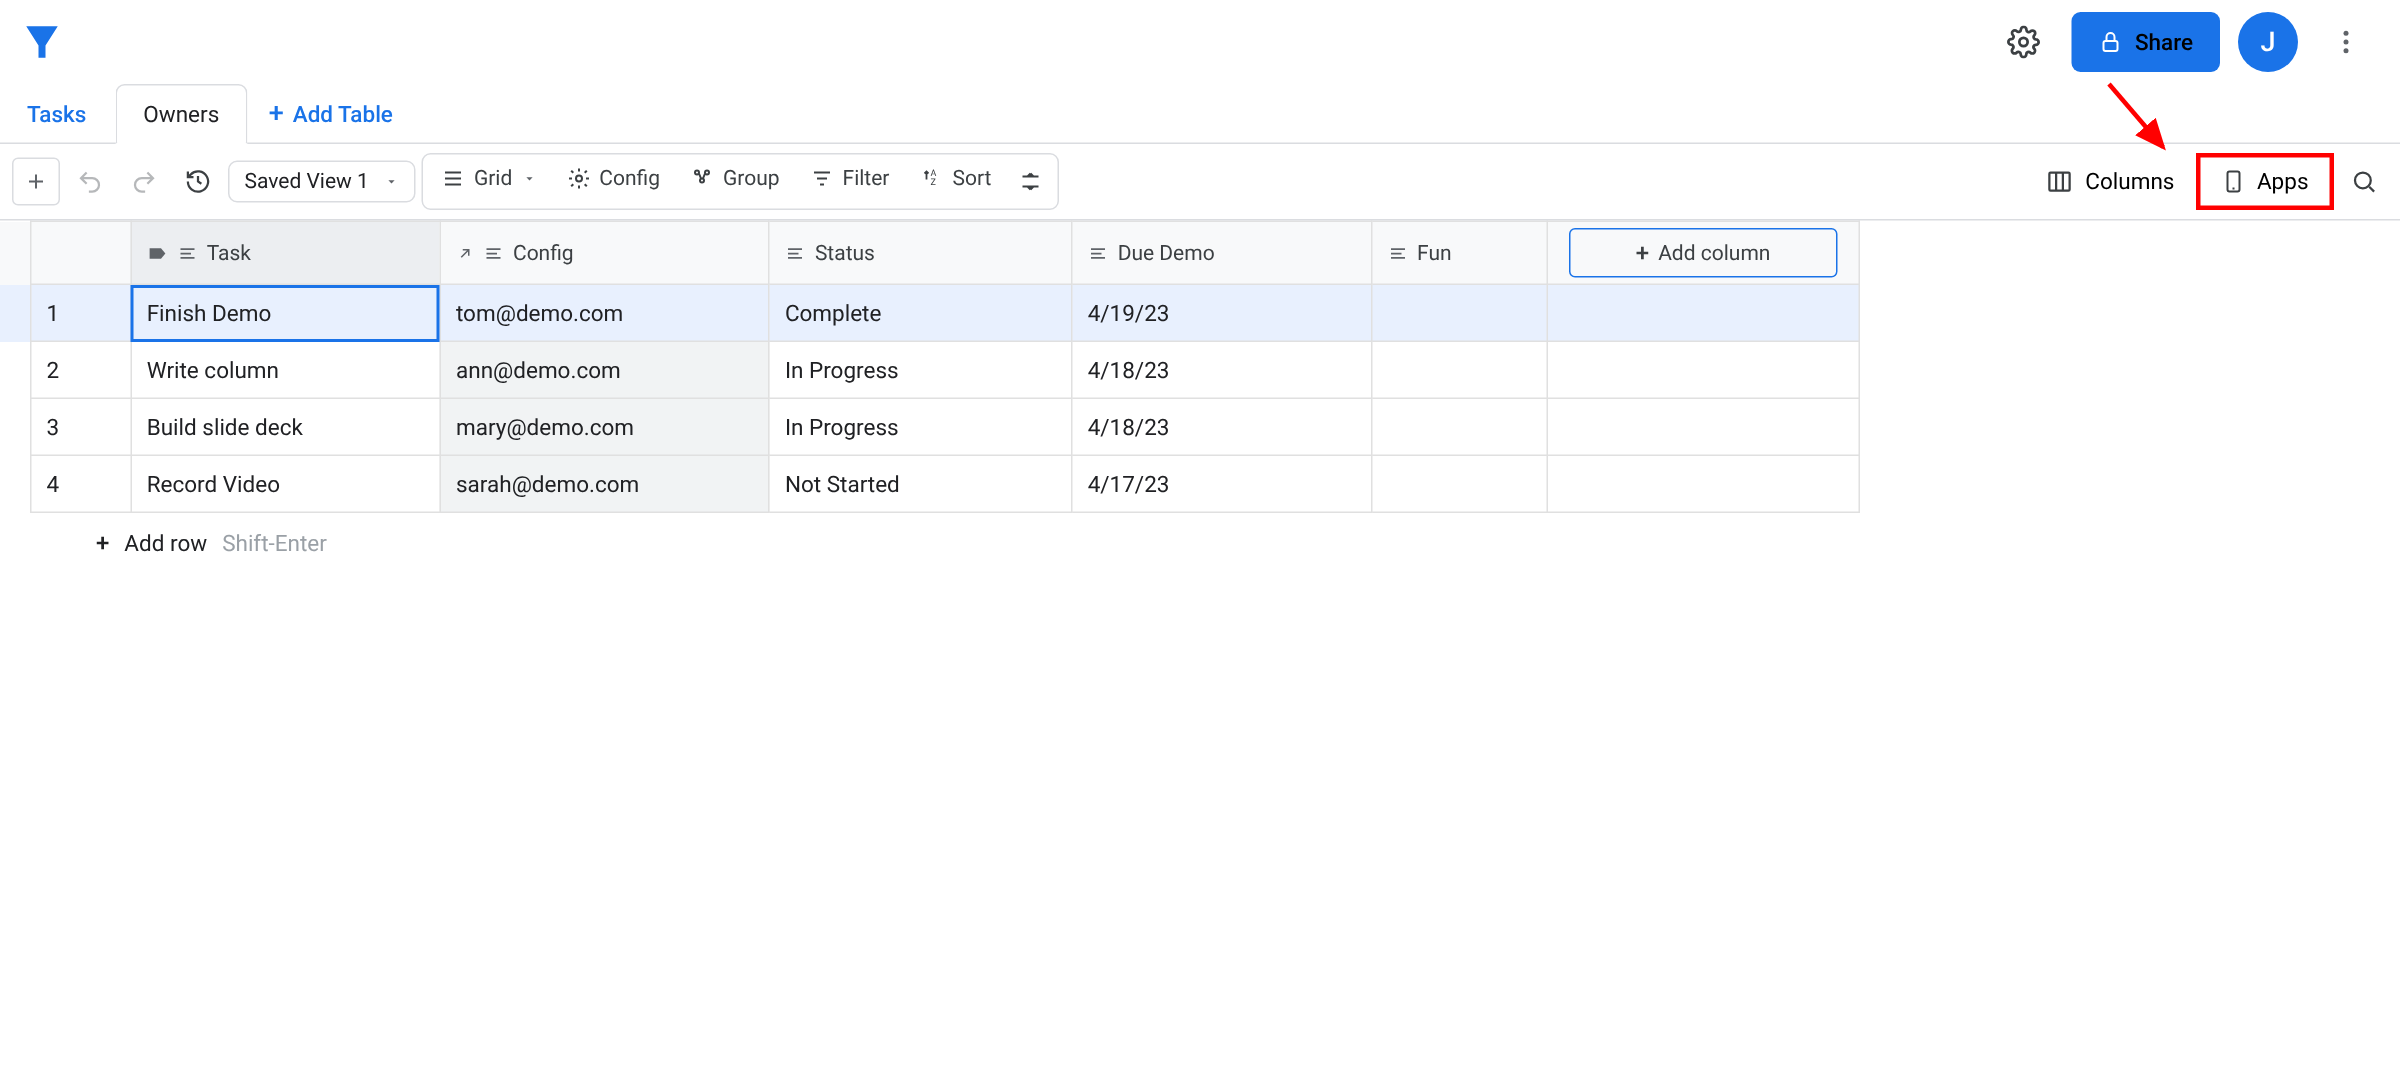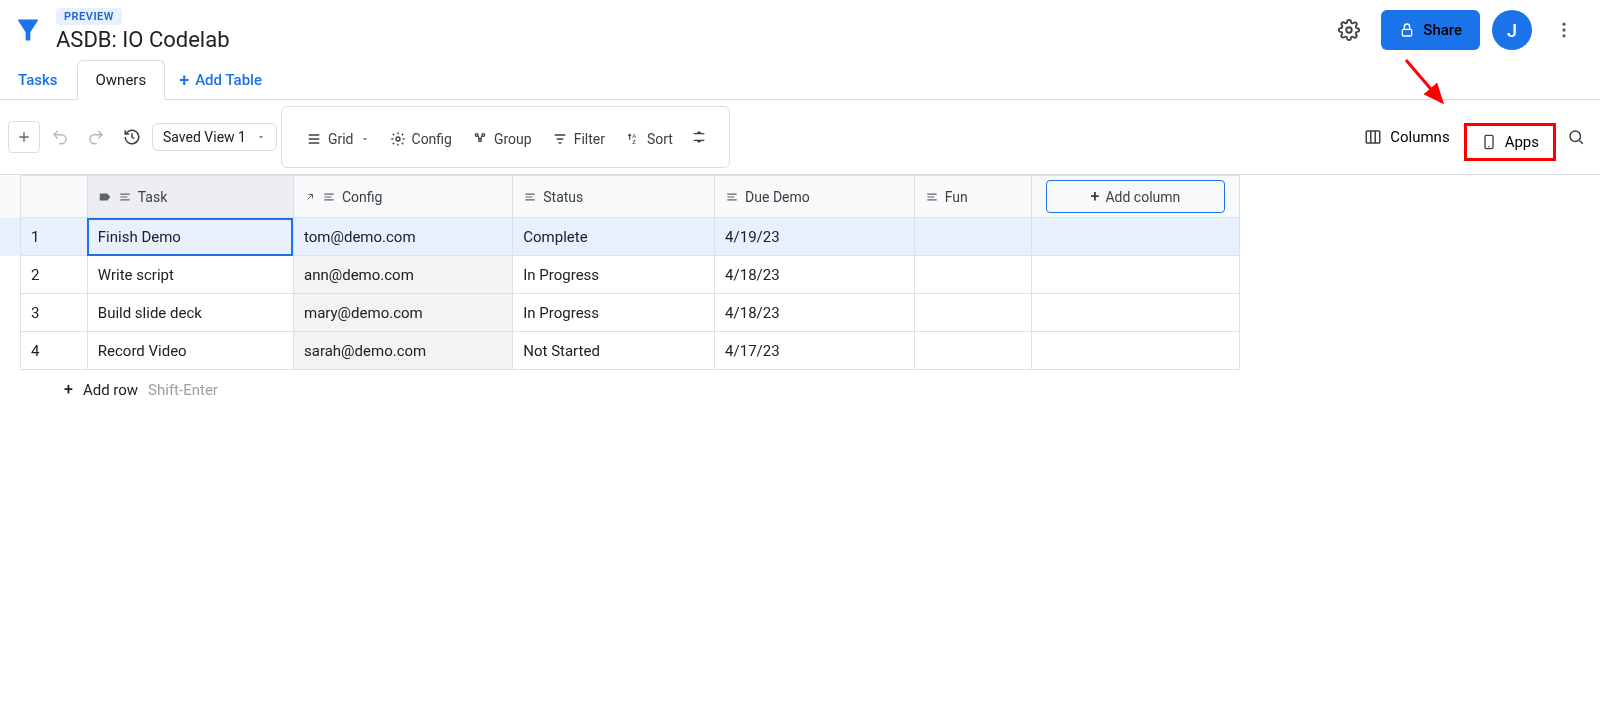--- a/index.html
+++ b/index.html
@@ -25,24 +25,24 @@
 .add-table-btn { display: flex; align-items: center; gap: 6px; color: #1a73e8; font-size: 15px; padding: 10px 14px; cursor: pointer; font-weight: 500; }
 .add-table-btn .plus { font-size: 18px; line-height: 1; }
 
 
 .toolbar { display: flex; align-items: center; padding: 6px 8px; border-bottom: 1px solid #dadce0; gap: 4px; position: relative; }
 .tb-btn { display: flex; align-items: center; gap: 6px; padding: 6px 10px; border: none; background: transparent; cursor: pointer; font-size: 14px; color: #3c4043; border-radius: 4px; }
 .tb-icon-btn { width: 32px; height: 32px; display: flex; align-items: center; justify-content: center; border: none; background: transparent; cursor: pointer; border-radius: 4px; color: #5f6368; }
 .tb-icon-btn.disabled { opacity: 0.45; cursor: default; }
 .tb-icon-btn.add-box { border: 1px solid #dadce0; }
 .saved-view { display: flex; align-items: center; border: 1px solid #dadce0; border-radius: 6px; padding: 5px 10px; gap: 10px; font-size: 14px; cursor: pointer; justify-content: space-between; }
-.toolbar-group { display: flex; align-items: flex-end; border: 1px solid #dadce0; border-radius: 6px; padding: 14px; gap: 0; }
+.toolbar-group { display: flex; align-items: flex-start; border: 1px solid #dadce0; border-radius: 6px; padding: 2px; gap: 0; }
 .toolbar-group .tb-btn { border-radius: 4px; }
 .toolbar-spacer { flex: 1; }
-.apps-btn { display: flex; align-items: center; gap: 8px; padding: 6px 14px; border: 3px solid #ff0000; cursor: pointer; font-size: 15px; background: #fff; margin-top: 10px; }
+.apps-btn { display: flex; align-items: center; gap: 8px; padding: 6px 14px; border: 3px solid #ff0000; cursor: pointer; font-size: 15px; background: #fff; }
 .columns-btn { display: flex; align-items: center; gap: 8px; padding: 6px 10px; cursor: pointer; font-size: 15px; background: transparent; border: none; }
 
 
 .annotation-arrow { position: absolute; right: 148px; top: -44px; pointer-events: none; }
 
 
 .grid-wrap { display: flex; }
 .grid { border-collapse: collapse; width: 1240px; }
 .grid th, .grid td { border: 1px solid #e0e0e0; text-align: left; font-weight: 400; height: 38px; }
 .grid thead th { background: #f8f9fa; font-size: 14px; color: #3c4043; padding: 0 10px; }
@@ -72,24 +72,20 @@
 </style>
 </head>
 <body>
 
 <div class="header">
   <div class="logo">
     <svg width="28" height="28" viewBox="0 0 24 24">
         <path d="M3 3 L21 3 L14 14 L14 21 L10 21 L10 14 Z" fill="#1a73e8"></path>
       </svg>
   </div>
-  <div class="title-wrap">
-    <span class="preview-badge">PREVIEW</span>
-    <span class="page-title">ASDB: IO Codelab</span>
-  </div>
   <div class="header-spacer"></div>
   <div class="header-actions">
     <button class="icon-btn">
       <svg width="22" height="22" viewBox="0 0 24 24" fill="none" stroke="#3c4043" stroke-width="2">
           <circle cx="12" cy="12" r="3"></circle>
           <path d="M19.4 15a1.7 1.7 0 0 0 .34 1.87l.06.06a2 2 0 1 1-2.83 2.83l-.06-.06a1.7 1.7 0 0 0-1.87-.34 1.7 1.7 0 0 0-1.03 1.56V21a2 2 0 1 1-4 0v-.09a1.7 1.7 0 0 0-1.11-1.56 1.7 1.7 0 0 0-1.87.34l-.06.06a2 2 0 1 1-2.83-2.83l.06-.06a1.7 1.7 0 0 0 .34-1.87 1.7 1.7 0 0 0-1.56-1.03H3a2 2 0 1 1 0-4h.09a1.7 1.7 0 0 0 1.56-1.11 1.7 1.7 0 0 0-.34-1.87l-.06-.06a2 2 0 1 1 2.83-2.83l.06.06a1.7 1.7 0 0 0 1.87.34h.08a1.7 1.7 0 0 0 1.03-1.56V3a2 2 0 1 1 4 0v.09a1.7 1.7 0 0 0 1.03 1.56 1.7 1.7 0 0 0 1.87-.34l.06-.06a2 2 0 1 1 2.83 2.83l-.06.06a1.7 1.7 0 0 0-.34 1.87v.08a1.7 1.7 0 0 0 1.56 1.03H21a2 2 0 1 1 0 4h-.09a1.7 1.7 0 0 0-1.56 1.03z"></path>
         </svg>
     </button>
     <button class="share-btn">
       <svg width="16" height="16" viewBox="0 0 24 24" fill="none" stroke="#fff" stroke-width="2">
@@ -295,21 +291,21 @@
           <td class="cell-task">Finish Demo</td>
           <td class="owner-cell">tom@demo.com</td>
           <td>Complete</td>
           <td>4/19/23</td>
           <td></td>
           <td></td>
         </tr>
         <tr>
           <td class="col-handle"></td>
           <td class="col-rownum">2</td>
-          <td class="cell-task">Write script</td>
+          <td class="cell-task">Write column</td>
           <td class="owner-cell">ann@demo.com</td>
           <td>In Progress</td>
           <td>4/18/23</td>
           <td></td>
           <td></td>
         </tr>
         <tr>
           <td class="col-handle"></td>
           <td class="col-rownum">3</td>
           <td class="cell-task">Build slide deck</td>

